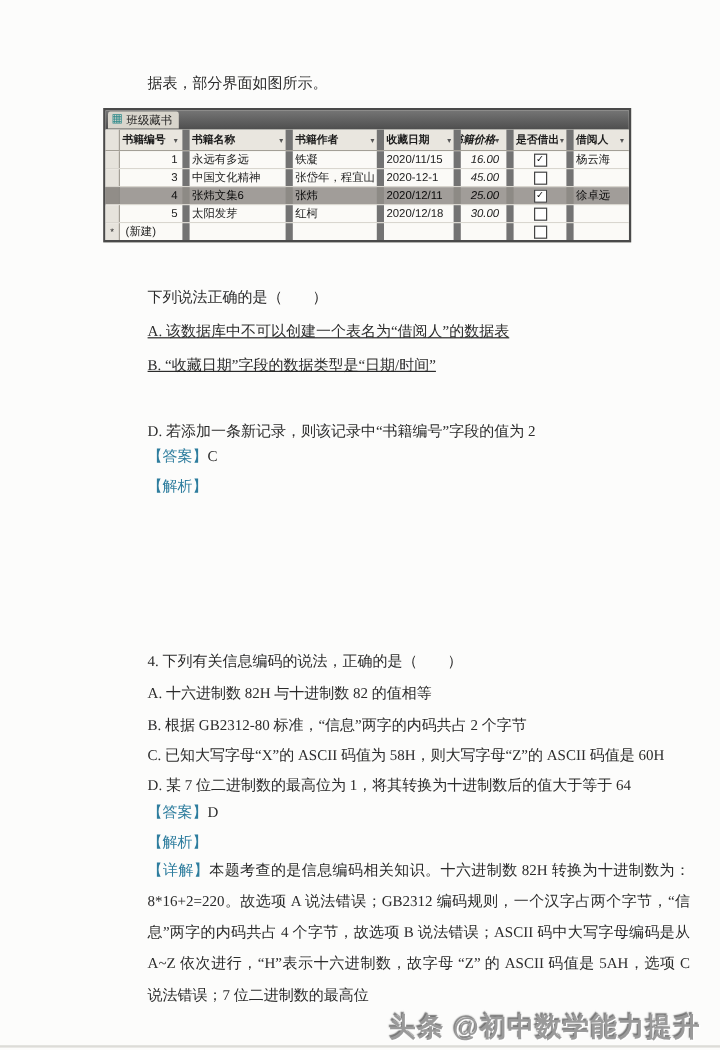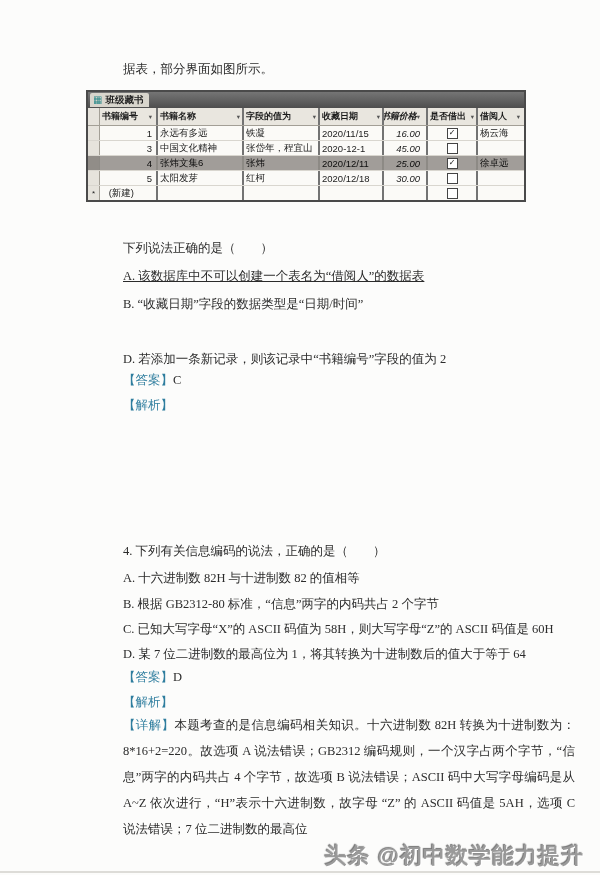--- a/index.html
+++ b/index.html
@@ -9,24 +9,24 @@
   .txt{font-size:12.5px;line-height:17px;}
   .para{font-size:12.5px;line-height:26.5px;text-align:justify;}
   .lbl{color:#2e7d9e;}
   
   .figure{position:absolute;left:86px;top:90px;width:436px;border:2px solid #4a4a4a;
           background:#f4f2ec;font-family:"Liberation Sans","DejaVu Sans",sans-serif;}
   .titlebar{height:16px;background:linear-gradient(#757575,#4e4e4e);display:flex;align-items:center;}
   .tab{display:flex;align-items:center;background:#d8d5cc;height:14px;margin-left:2px;
        padding:0 6px 0 3px;border-radius:2px 2px 0 0;}
   .tab .ticon{color:#2e8b8b;font-size:10px;line-height:10px;margin-right:3px;}
-  .tab .ttitle{font-size:9.5px;font-weight:bold;color:#222;text-align:right;}
+  .tab .ttitle{font-size:9.5px;font-weight:normal;color:#222;text-align:right;}
   .trow{display:flex;height:14px;align-items:center;border-bottom:1px solid #d9d6cf;background:#fbfaf7;}
   .hrow{display:flex;height:17px;align-items:center;background:#e9e6df;border-bottom:1px solid #a39f96;}
-  .c{box-sizing:border-box;border-right:2px solid #737373;height:100%;display:flex;
+  .c{box-sizing:border-box;border-right:6px solid #737373;height:100%;display:flex;
      align-items:center;overflow:hidden;white-space:nowrap;font-size:9.5px;color:#222;padding:0 2px;}
   .sel{width:12px;background:#e6e3dc;border-right:1px solid #a39f96;justify-content:center;font-size:8px;}
   .cid{width:58px;justify-content:flex-end;padding-right:4px;}
   .cname{width:86px;}
   .cauth{width:76px;}
   .cdate{width:64px;}
   .cprice{width:44px;justify-content:flex-end;padding-right:6px;font-style:italic;}
   .clent{width:50px;justify-content:center;}
   .cbor{width:44px;border-right:none;}
   .hrow .c{font-weight:bold;font-size:9px;color:#1c1c1c;}
@@ -54,21 +54,21 @@
     <div class="titlebar">
       <div class="tab">
         <span class="ticon">▦</span>
         <span class="ttitle">班级藏书</span>
       </div>
     </div>
     <div class="hrow">
       <div class="c sel"></div>
       <div class="c cid">书籍编号</div>
       <div class="c cname">书籍名称</div>
-      <div class="c cauth">字段的值为</div>
+      <div class="c cauth">书籍作者</div>
       <div class="c cdate">收藏日期</div>
       <div class="c cprice">书籍价格</div>
       <div class="c clent">是否借出</div>
       <div class="c cbor">借阅人</div>
     </div>
 
     <div class="trow">
       <div class="c sel"></div>
       <div class="c cid">1</div>
       <div class="c cname">永远有多远</div>
@@ -139,21 +139,21 @@
           <span class="cb">
             <span></span>
           </span>
         </div>
       <div class="c cbor"></div>
     </div>
   </div>
 
   <div class="abs txt" style="top:240px;">下列说法正确的是（　　）</div>
   <div class="abs txt" style="top:268px;text-decoration:underline;">A. 该数据库中不可以创建一个表名为“借阅人”的数据表</div>
-  <div class="abs txt" style="top:296px;">B. “收藏日期”字段的数据类型是“日期/时间”</div>
+  <div class="abs txt" style="top:296px;text-decoration:underline;">B. “收藏日期”字段的数据类型是“日期/时间”</div>
   <div class="abs txt" style="top:351px;">D. 若添加一条新记录，则该记录中“书籍编号”字段的值为 2</div>
 
   <div class="abs txt" style="top:372px;">
     <span class="lbl">【答案】</span><span>C</span>
   </div>
   <div class="abs txt" style="top:397px;">
     <span class="lbl">【解析】</span>
   </div>
 
   <div class="abs txt" style="top:543px;">4. 下列有关信息编码的说法，正确的是（　　）</div>

